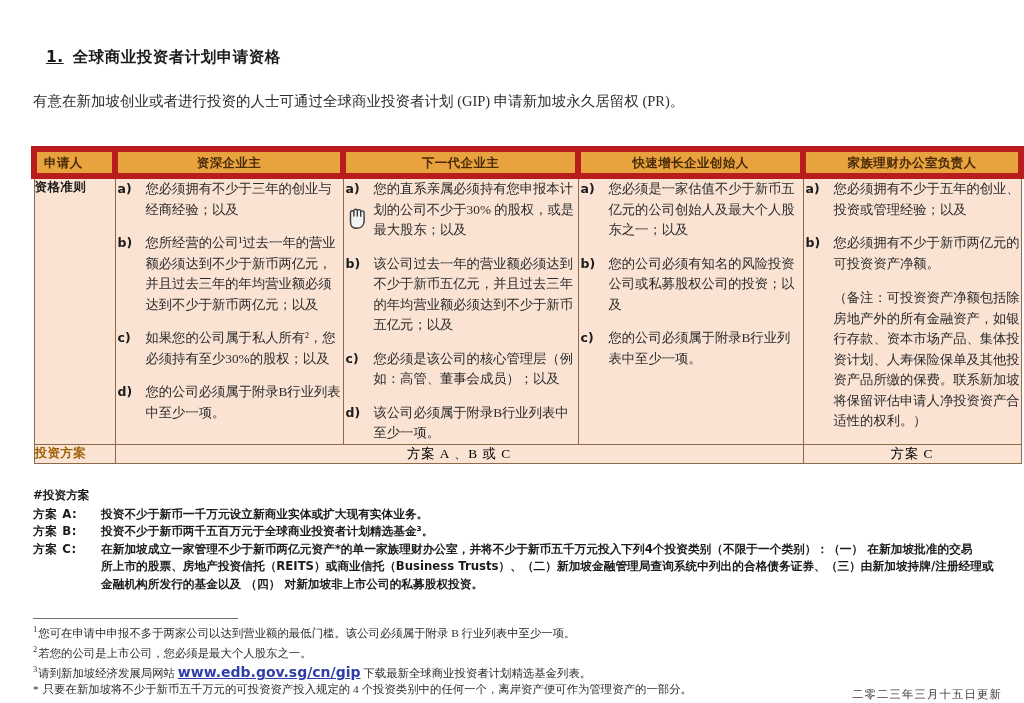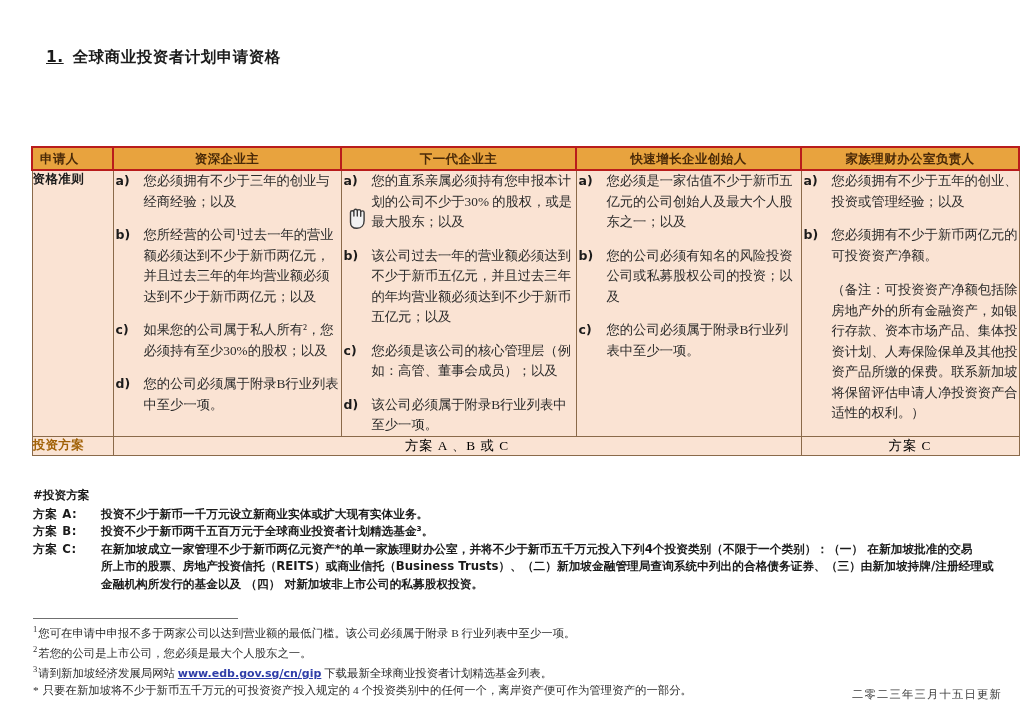--- a/index.html
+++ b/index.html
@@ -41,21 +41,21 @@
   }
   .hdr th{
     background:#e8a33e;
     color:#4a2a08;
     font-family:"DejaVu Sans","Liberation Sans",sans-serif;
     font-weight:bold;
     font-size:12.5px;
     text-align:center;
     height:21px;line-height:21px;
     padding:0 2px;
-    border:2px solid #b91c1c;
+    border:6px solid #b91c1c;
     white-space:nowrap;
     letter-spacing:.4px;
   }
   .hdr th.c0{font-size:12.5px;text-align:left;padding-left:7px;}
   .rowlabel{
     background:#fae3d3;
     font-family:"DejaVu Sans","Liberation Sans",sans-serif;
     font-weight:bold;font-size:12.5px;color:#1b1b1b;
     padding:6px 0 0 7px;letter-spacing:.4px;white-space:nowrap;
   }
@@ -109,41 +109,42 @@
   }
   .footnotes{
     position:absolute;left:33px;top:621px;width:980px;
     font-size:11.4px;line-height:16.2px;color:#2b2b2b;
   }
   .footnotes div{white-space:nowrap;}
   .footnotes sup{font-size:8.5px;vertical-align:super;margin-right:1px;}
   .fnstar{margin-right:4px;}
   .lnk{color:#2f3ea8;
        font-family:"DejaVu Sans","Liberation Sans",sans-serif;
-       font-weight:bold;font-size:11px;}
+       font-weight:bold;font-size:14px;}
 
   
   .footer-date{
     position:absolute;right:22px;top:687px;
     font-size:11.3px;color:#3a3a3a;letter-spacing:1.2px;white-space:nowrap;
   }
 
   
   .cursor{position:absolute;left:345px;top:203px;width:26px;height:30px;pointer-events:none;}
 </style>
 </head>
 <body>
 
 <div class="page">
 
   <div class="heading">
     <span class="num">1.</span><span>全球商业投资者计划申请资格</span>
   </div>
 
   <div class="intro">
+    <div>有意在新加坡创业或者进行投资的人士可通过全球商业投资者计划 (GIP) 申请新加坡永久居留权 (PR)。</div>
   </div>
 
   <table class="tbl">
     <colgroup>
       <col style="width:81px">
       <col style="width:228px">
       <col style="width:235px">
       <col style="width:225px">
       <col style="width:218px">
     </colgroup>

